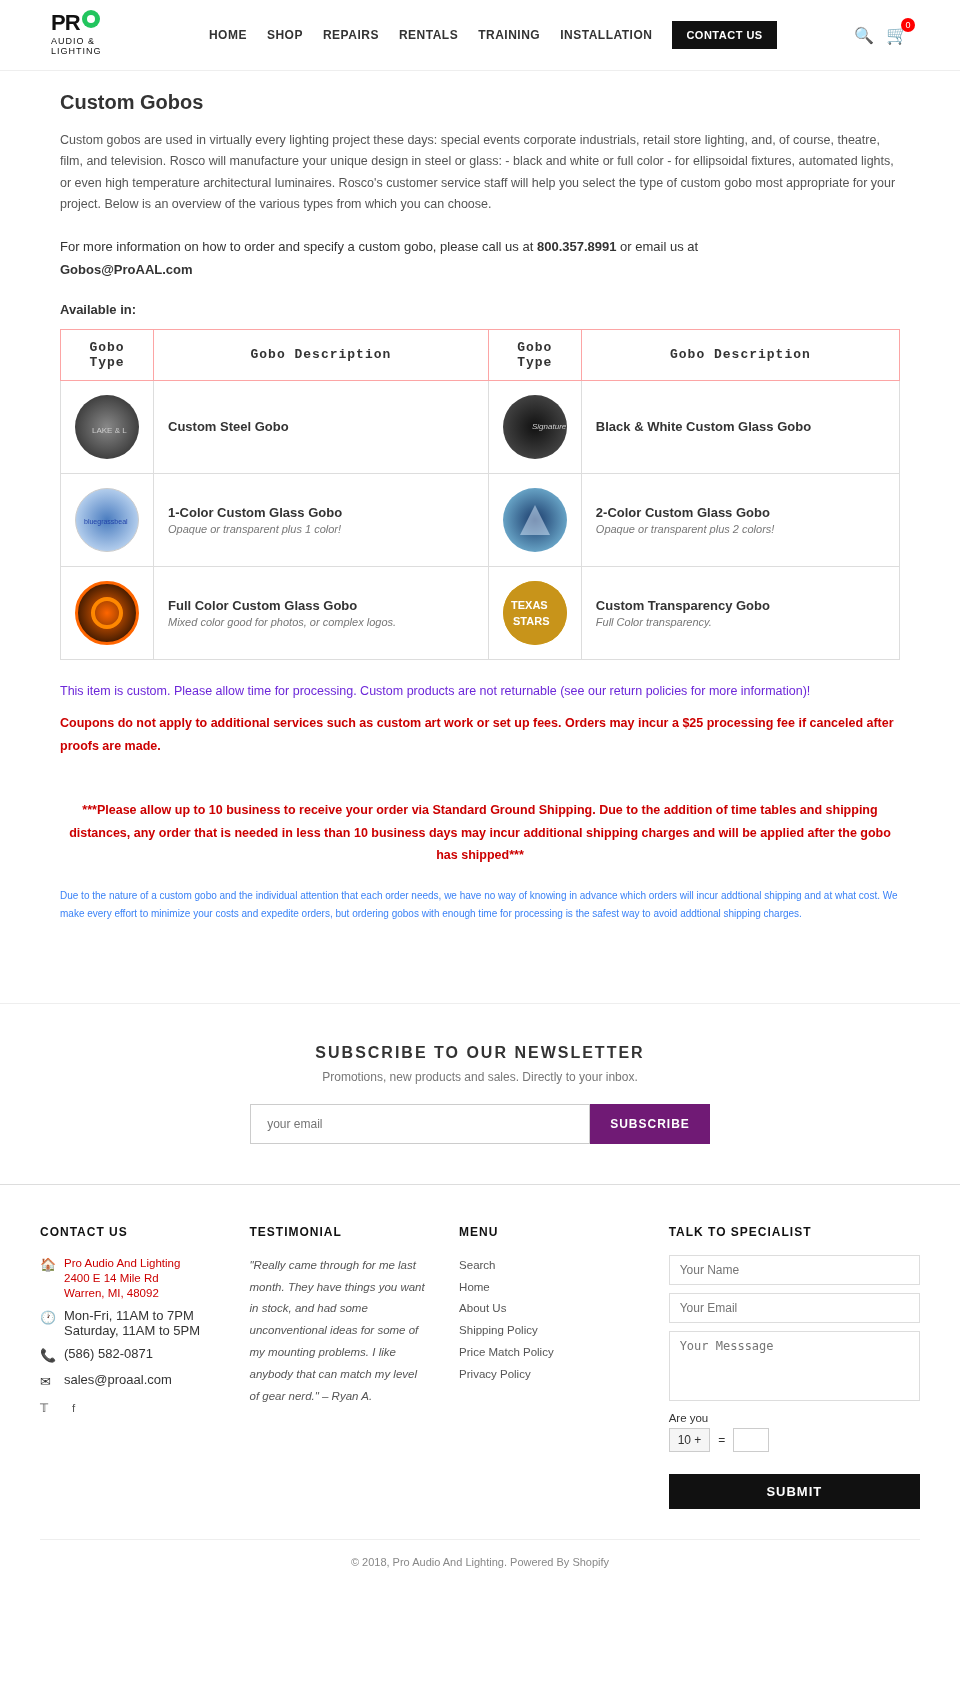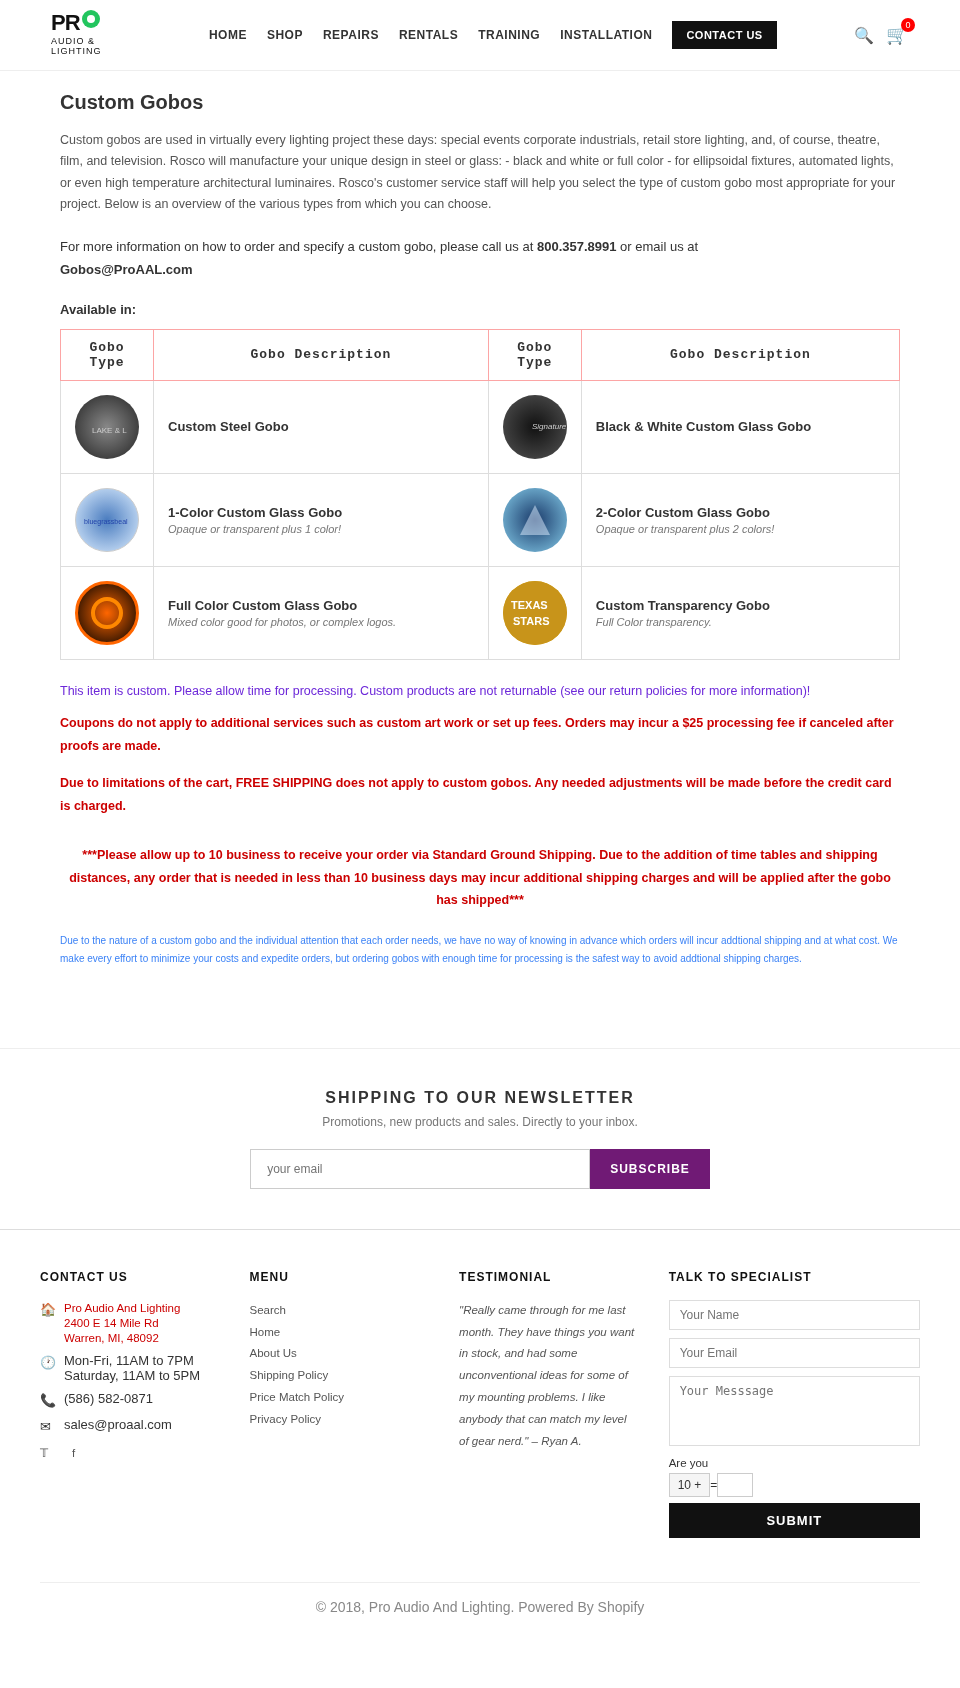--- a/index.html
+++ b/index.html
@@ -75,28 +75,28 @@
     .footer-col .address-line { color: #c00; font-size: 11.5px; }
     .footer-icon-row { display: flex; align-items: flex-start; gap: 8px; margin-bottom: 8px; }
     .footer-icon { width: 16px; height: 16px; flex-shrink: 0; margin-top: 2px; }
     .testimonial-quote { font-size: 12px; color: #555; line-height: 1.8; font-style: italic; }
     .footer-social { display: flex; gap: 10px; margin-top: 8px; }
     .social-icon { width: 22px; height: 22px; display: flex; align-items: center; justify-content: center; font-size: 13px; color: #333; }
 
     
     .specialist-input { width: 100%; padding: 7px 10px; border: 1px solid #ddd; font-size: 12px; margin-bottom: 8px; outline: none; }
     .specialist-textarea { width: 100%; padding: 7px 10px; border: 1px solid #ddd; font-size: 12px; height: 70px; resize: none; outline: none; margin-bottom: 8px; }
-    .captcha-row { display: flex; align-items: center; font-size: 12px; margin-bottom: 6px; }
+    .captcha-row { display: flex; align-items: center; gap: 8px; font-size: 12px; margin-bottom: 22px; }
     .captcha-box { border: 1px solid #ccc; padding: 4px 8px; font-size: 12px; background: #f5f5f5; }
     .captcha-equals { font-size: 12px; }
     .captcha-answer { width: 36px; border: 1px solid #ccc; padding: 4px; font-size: 12px; text-align: center; }
     .submit-btn { width: 100%; background: #111; color: #fff; padding: 10px; font-size: 13px; font-weight: 700; letter-spacing: 1px; border: none; cursor: pointer; }
     .are-you { font-size: 11.5px; margin-bottom: 4px; }
 
-    .footer-bottom { text-align: center; font-size: 14px; color: #888; margin-top: 44px; padding-top: 16px; border-top: 1px solid #eee; }
+    .footer-bottom { text-align: center; font-size: 11px; color: #888; margin-top: 30px; padding-top: 16px; border-top: 1px solid #eee; }
   </style>
 </head>
 <body>
 
 <header>
   <div class="logo">
     <div class="logo-box">
       <span class="logo-text">
         PR<span class="logo-icon"></span>
       </span>
@@ -222,29 +222,28 @@
       </tr>
     </tbody>
   </table>
 
   
   <p class="notice-red">
     <span>This item is custom. Please allow time for processing. Custom products are not returnable (see our return policies for more information)!</span>
   </p>
   <p class="notice-red-bold">Coupons do not apply to additional services such as custom art work or set up fees. Orders may incur a $25 processing fee if canceled after proofs are made.</p>
   <br>
-  <p class="notice-red-bold">Due to limitations of the cart, FREE SHIPPING does not apply to custom gobos.  Any needed adjustments will be made before the credit card is charged.</p>
   <br>
   <p class="notice-center">***Please allow up to 10 business to receive your order via Standard Ground Shipping.  Due to the addition of time tables and shipping distances, any order that is needed in less than 10 business days may incur additional shipping charges and will be applied after the gobo has shipped***</p>
 
   <p class="disclaimer">Due to the nature of a custom gobo and the individual attention that each order needs, we have no way of knowing in advance which orders will incur addtional shipping and at what cost. We make every effort to minimize your costs and expedite orders, but ordering gobos with enough time for processing is the safest way to avoid addtional shipping charges.</p>
 </main>
 
 <div class="newsletter">
-  <h2>SHIPPING TO OUR NEWSLETTER</h2>
+  <h2>SUBSCRIBE TO OUR NEWSLETTER</h2>
   <p>Promotions, new products and sales. Directly to your inbox.</p>
   <div class="newsletter-form">
     <input class="newsletter-input" type="email" placeholder="your email" style="">
     <button class="newsletter-btn">SUBSCRIBE</button>
   </div>
 </div>
 
 <footer>
   <div class="footer-grid">
 
@@ -273,35 +272,35 @@
         <span class="footer-icon">✉</span>
         <span>sales@proaal.com</span>
       </div>
       <div class="footer-social">
         <a href="#" class="social-icon">𝕋</a>
         <a href="#" class="social-icon">f</a>
       </div>
     </div>
 
     <div class="footer-col">
+      <h3>TESTIMONIAL</h3>
+      <p class="testimonial-quote">"Really came through for me last month. They have things you want in stock, and had some unconventional ideas for some of my mounting problems. I like anybody that can match my level of gear nerd." – Ryan A.</p>
+    </div>
+
+    <div class="footer-col">
       <h3>MENU</h3>
       <a href="#">Search</a>
       <a href="#">Home</a>
       <a href="#">About Us</a>
       <a href="#">Shipping Policy</a>
       <a href="#">Price Match Policy</a>
       <a href="#">Privacy Policy</a>
     </div>
 
     <div class="footer-col">
-      <h3>TESTIMONIAL</h3>
-      <p class="testimonial-quote">"Really came through for me last month. They have things you want in stock, and had some unconventional ideas for some of my mounting problems. I like anybody that can match my level of gear nerd." – Ryan A.</p>
-    </div>
-
-    <div class="footer-col">
       <h3>TALK TO SPECIALIST</h3>
       <input class="specialist-input" type="text" placeholder="Your Name" style="">
       <input class="specialist-input" type="email" placeholder="Your Email" style="">
       <textarea class="specialist-textarea" placeholder="Your Messsage" style=""></textarea>
       <div class="are-you">
         <span>Are you</span>
       </div>
       <div class="captcha-row">
         <span class="captcha-box">10 +</span>
         <span class="captcha-equals">=</span>

